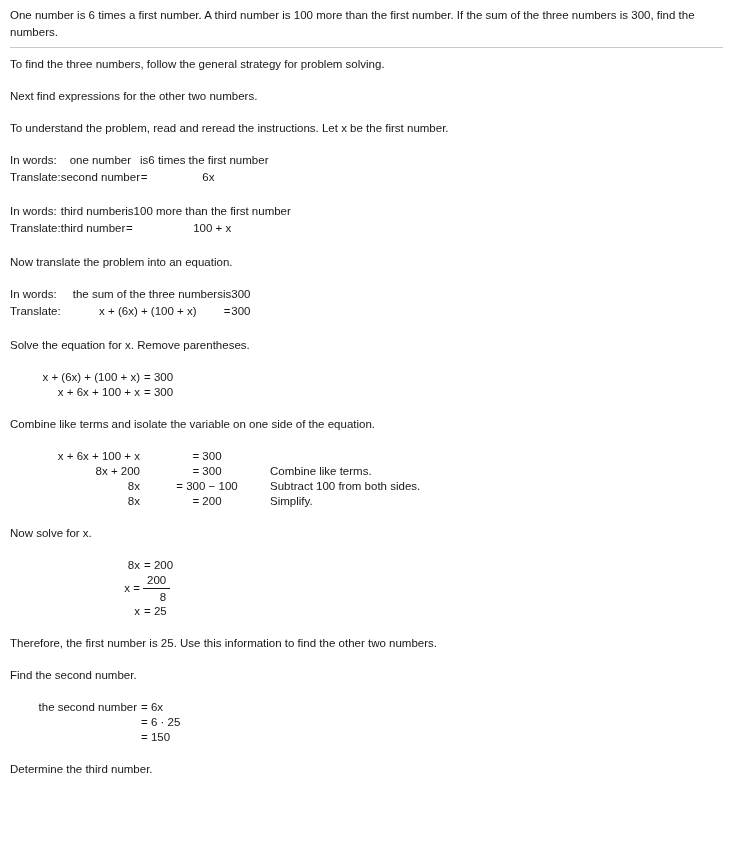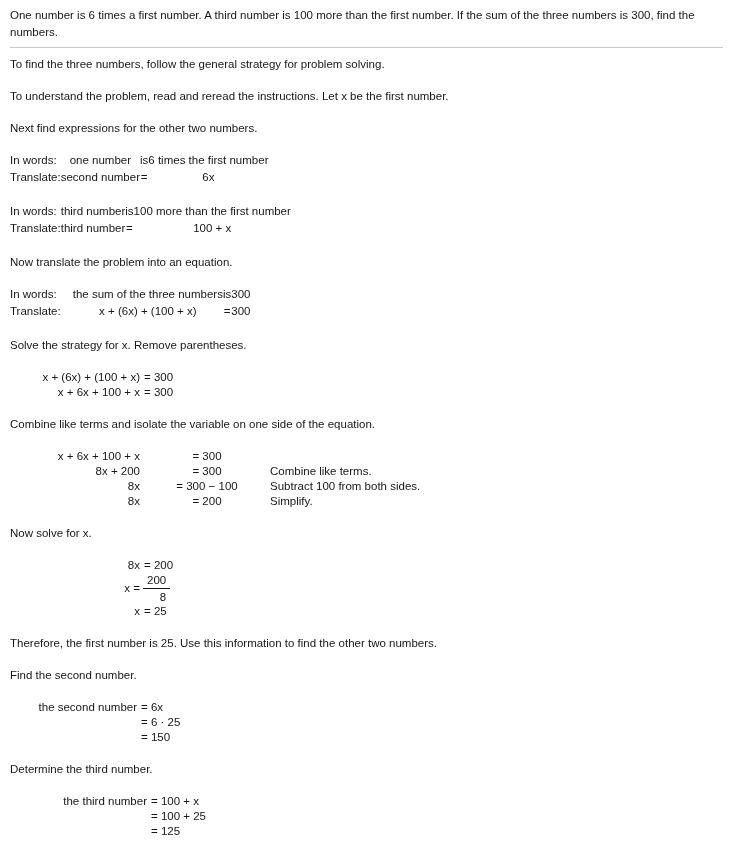--- a/index.html
+++ b/index.html
@@ -111,23 +111,23 @@
 <body>
 
 <div class="page">
 
   <div class="problem">One number is 6 times a first number.  A third number is 100 more than the first number.  If the sum of the three numbers is 300, find the numbers.</div>
 
   <div class="divider"></div>
 
   <div class="para">To find the three numbers, follow the general strategy for problem solving.</div>
 
+  <div class="para">Next find expressions for the other two numbers.</div>
+
   <div class="para">To understand the problem, read and reread the instructions. Let x be the first number.</div>
-
-  <div class="para">Next find expressions for the other two numbers.</div>
 
   <table class="wordtable">
     <tbody>
         <tr>
       <td class="wt-label">In words:</td>
       <td class="wt-mid">one number</td>
       <td class="wt-op">is</td>
       <td class="wt-val">6 times the first number</td>
     </tr>
     <tr>
@@ -168,21 +168,21 @@
     </tr>
     <tr>
       <td class="wt-label">Translate:</td>
       <td class="wt-mid" style="padding-left:12px;">x + (6x) + (100 + x)</td>
       <td class="wt-op">=</td>
       <td class="wt-val">300</td>
     </tr>
   </tbody>
     </table>
 
-  <div class="para">Solve the strategy for x. Remove parentheses.</div>
+  <div class="para">Solve the equation for x. Remove parentheses.</div>
 
   <div class="eqblock">
     <div class="eqrow">
       <span class="eq-lhs" style="width:130px;">x + (6x) + (100 + x)</span>
       <span class="eq-rhs" style="padding-left:4px;">= 300</span>
     </div>
     <div class="eqrow">
       <span class="eq-lhs" style="width:130px;">x + 6x + 100 + x</span>
       <span class="eq-rhs" style="padding-left:4px;">= 300</span>
     </div>
@@ -248,28 +248,14 @@
       <span class="eq-rhs" style="padding-left:4px;">= 6 · 25</span>
     </div>
     <div class="eqrow">
       <span class="eq-lhs" style="width:127px;padding-left:18px;"></span>
       <span class="eq-rhs" style="padding-left:4px;">= 150</span>
     </div>
   </div>
 
   <div class="para">Determine the third number.</div>
 
-  <div class="eqblock">
-    <div class="eqrow">
-      <span class="eq-lhs" style="width:137px;padding-left:28px;">the third number</span>
-      <span class="eq-rhs" style="padding-left:4px;">= 100 + x</span>
-    </div>
-    <div class="eqrow">
-      <span class="eq-lhs" style="width:137px;padding-left:28px;"></span>
-      <span class="eq-rhs" style="padding-left:4px;">= 100 + 25</span>
-    </div>
-    <div class="eqrow">
-      <span class="eq-lhs" style="width:137px;padding-left:28px;"></span>
-      <span class="eq-rhs" style="padding-left:4px;">= 125</span>
-    </div>
-  </div>
 
 </div>
 
 </body></html>

